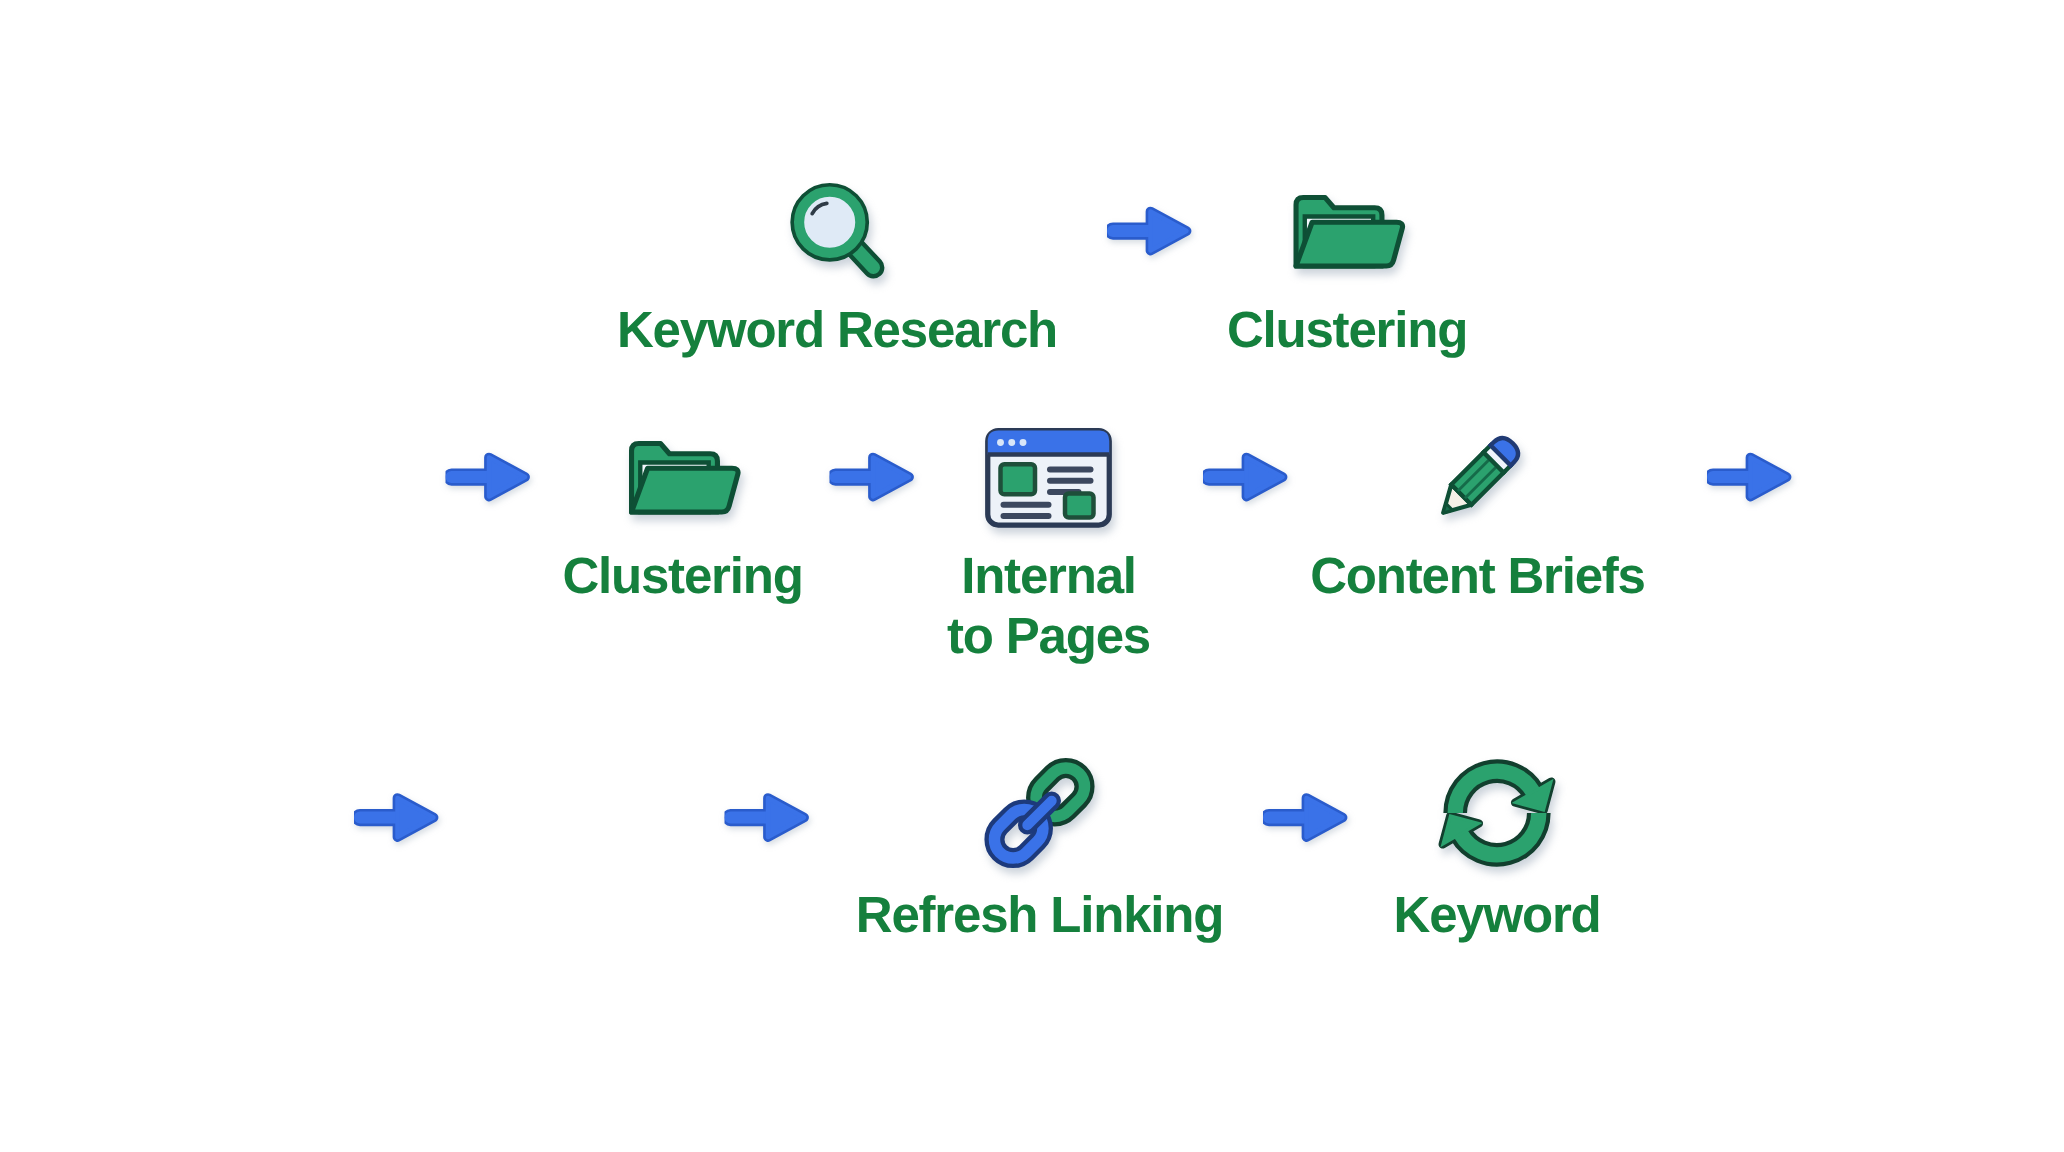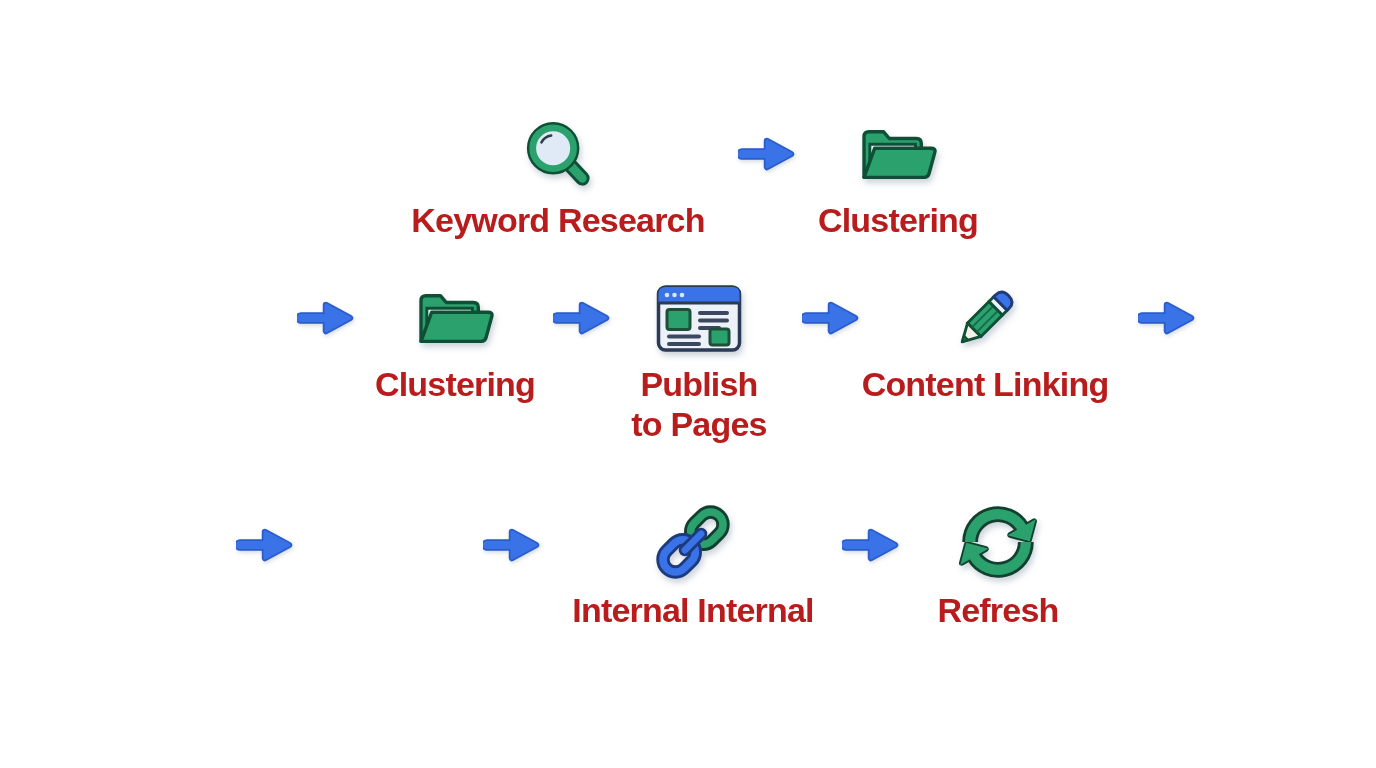--- a/index.html
+++ b/index.html
@@ -9,21 +9,21 @@
   }
   .node{
     position:absolute;display:flex;flex-direction:column;align-items:center;
   }
   .iconbox{display:flex;align-items:center;justify-content:center;}
   .row1 .iconbox{height:86px;}
   .row2 .iconbox{height:86px;}
   .row3 .iconbox{height:92px;}
   .iconbox svg{filter:drop-shadow(2px 4px 3px rgba(120,140,160,.38));}
   .label{
-    font-size:34px;font-weight:700;color:#b91c1c;text-align:center;
+    font-size:34px;font-weight:700;color:#15803d;text-align:center;
     line-height:40px;letter-spacing:-0.8px;white-space:pre-line;margin-top:2px;
   }
   .arrow{position:absolute;filter:drop-shadow(1px 2px 2px rgba(120,140,160,.3));}
 </style>
 </head>
 <body>
 
 <div class="canvas">
 
   <svg width="0" height="0" style="position:absolute">
@@ -97,42 +97,42 @@
           <circle cx="27" cy="13" r="2.3" fill="#d8e6f8"></circle>
         <rect x="12" y="27.5" width="23" height="20" rx="2.5" fill="#2ba26e" stroke="#1e4f3a" stroke-width="3"></rect>
         <rect x="43" y="29" width="31" height="4" rx="2" fill="#3c485e"></rect>
         <rect x="43" y="36.5" width="31" height="4" rx="2" fill="#3c485e"></rect>
         <rect x="43" y="44" width="23" height="4" rx="2" fill="#3c485e"></rect>
         <rect x="12" y="52.5" width="34" height="4" rx="2" fill="#3c485e"></rect>
         <rect x="55" y="47" width="19" height="16" rx="2.5" fill="#2ba26e" stroke="#1e4f3a" stroke-width="3"></rect>
         <rect x="12" y="60" width="34" height="4" rx="2" fill="#3c485e"></rect>
       </svg>
     </div>
-    <div class="label">Publish
+    <div class="label">Internal
 to Pages</div>
   </div>
 
   <svg class="arrow" style="left:802px;top:301px" width="58" height="34" viewBox="0 0 58 34">
       <use href="#arrowshape"></use>
     </svg>
 
   <div class="node row2" style="left:815px;top:276px;width:340px">
     <div class="iconbox">
       <svg width="76" height="76" viewBox="0 0 80 80">
         <g transform="rotate(-45 40 40)">
           <polygon points="24,30 6,40 24,50" fill="#f6f1e7" stroke="#0e4f35" stroke-width="3" stroke-linejoin="round"></polygon>
           <rect x="24" y="30" width="32" height="20" fill="#2ba26e" stroke="#0e4f35" stroke-width="3"></rect>
           <path d="M24,36.5 H56 M24,43.5 H56" stroke="#156b49" stroke-width="2"></path>
           <rect x="56" y="30" width="7" height="20" fill="#eef3fb" stroke="#0e4f35" stroke-width="3"></rect>
           <path d="M63,30 H66 Q75,30 75,40 Q75,50 66,50 H63 Z" fill="#3a72e8" stroke="#203a74" stroke-width="3"></path>
           <polygon points="12,36.6 6,40 12,43.4" fill="#176b4b" stroke="#0e4f35" stroke-width="2" stroke-linejoin="round"></polygon>
         </g>
       </svg>
     </div>
-    <div class="label">Content Linking</div>
+    <div class="label">Content Briefs</div>
   </div>
 
   <svg class="arrow" style="left:1138px;top:301px" width="58" height="34" viewBox="0 0 58 34">
       <use href="#arrowshape"></use>
     </svg>
 
   <svg class="arrow" style="left:236px;top:528px" width="58" height="34" viewBox="0 0 58 34">
       <use href="#arrowshape"></use>
     </svg>
 
@@ -146,21 +146,21 @@
       <svg width="88" height="88" viewBox="0 0 92 92">
         <g transform="rotate(45 46 46)">
           <rect x="33" y="7" width="26" height="37" rx="13" fill="none" stroke="#123f2e" stroke-width="14"></rect>
           <rect x="33" y="7" width="26" height="37" rx="13" fill="none" stroke="#2ba26e" stroke-width="8"></rect>
           <rect x="33" y="48" width="26" height="37" rx="13" fill="none" stroke="#1d3a7c" stroke-width="14"></rect>
           <rect x="33" y="48" width="26" height="37" rx="13" fill="none" stroke="#3a72e8" stroke-width="8"></rect>
           <rect x="41" y="29" width="10" height="34" rx="5" fill="#3a72e8" stroke="#1d3a7c" stroke-width="3"></rect>
         </g>
       </svg>
     </div>
-    <div class="label">Internal Internal</div>
+    <div class="label">Refresh Linking</div>
   </div>
 
   <svg class="arrow" style="left:842px;top:528px" width="58" height="34" viewBox="0 0 58 34">
       <use href="#arrowshape"></use>
     </svg>
 
   <div class="node row3" style="left:878px;top:496px;width:240px">
     <div class="iconbox">
       <svg width="82" height="78" viewBox="0 0 88 84">
         <path d="M14,42 A30,30 0 0 1 70,27" stroke="#123f2e" stroke-width="17" fill="none"></path>
@@ -174,16 +174,16 @@
         <path d="M14,42 A30,30 0 0 1 70,27" stroke="#2ba26e" stroke-width="11" fill="none"></path>
         <path d="M74,42 A30,30 0 0 1 18,57" stroke="#2ba26e" stroke-width="11" fill="none"></path>
         <g transform="rotate(60 70 27)">
             <polygon points="70,12 85,27 70,42" fill="#2ba26e" stroke="#2ba26e" stroke-width="2"></polygon>
           </g>
         <g transform="rotate(60 18 57)">
             <polygon points="18,42 3,57 18,72" fill="#2ba26e" stroke="#2ba26e" stroke-width="2"></polygon>
           </g>
       </svg>
     </div>
-    <div class="label">Refresh</div>
+    <div class="label">Keyword</div>
   </div>
 
 </div>
 
 </body></html>

